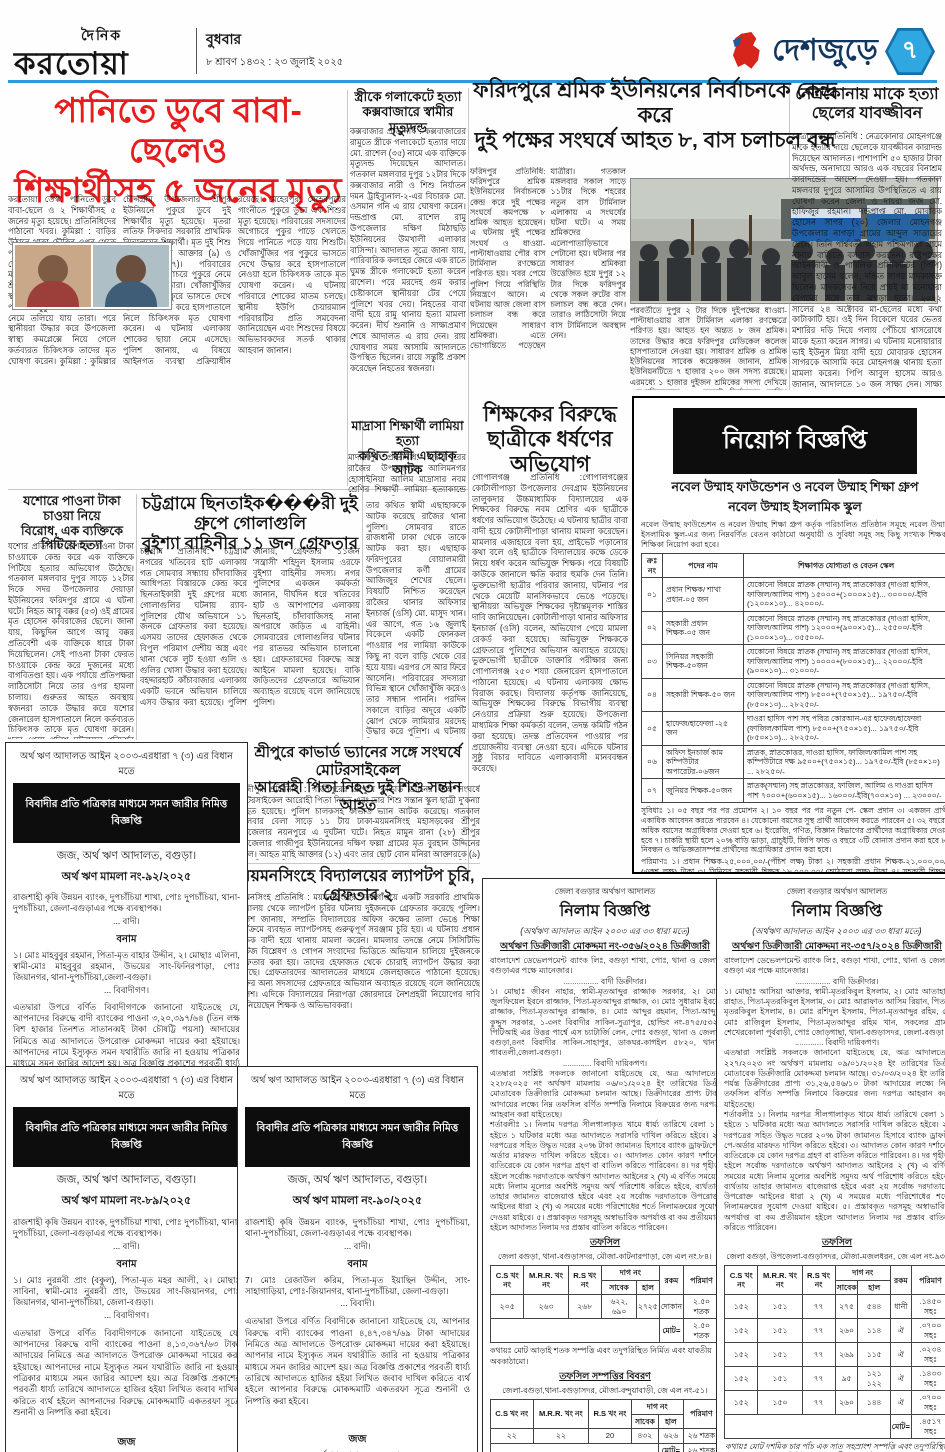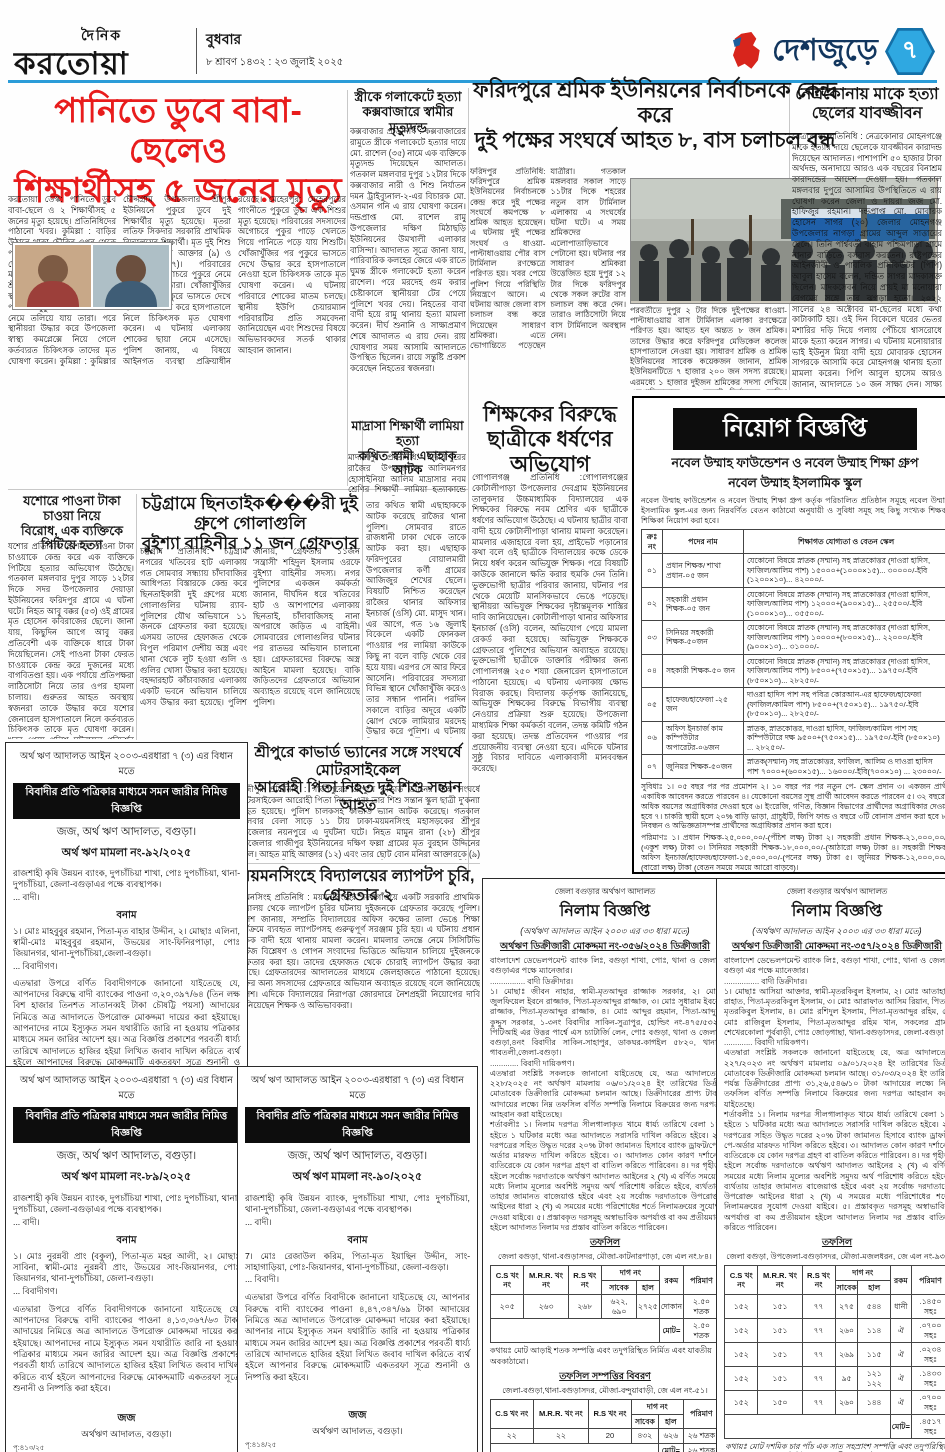--- a/index.html
+++ b/index.html
@@ -1,21 +1,21 @@
 <!DOCTYPE html>
 <html><head>
 <meta charset="utf-8">
 <style>
   html,body{margin:0;padding:0;background:#e9e9e9;}
   .page{position:relative;width:945px;height:1452px;background:#fefefe;margin:0 auto;
         font-family:"Liberation Sans","DejaVu Sans",sans-serif;color:#141414;overflow:hidden;}
   .abs{position:absolute;}
   .just{text-align:justify;text-justify:inter-word;}
   .ctr{text-align:center;}
-  .rt{text-align:left;}
+  .rt{text-align:center;}
   .ovh{overflow:hidden;}
   .hairV{position:absolute;width:1px;background:#c8c8c8;}
   .hairH{position:absolute;height:1px;background:#c8c8c8;}
 
   
   .mast-small{font-size:14px;font-weight:bold;letter-spacing:2px;}
   .mast-big{font-size:31px;font-weight:bold;letter-spacing:1px;line-height:1.0;}
   .date-week{font-size:14px;font-weight:bold;}
   .date-line{font-size:10px;margin-top:2px;}
   .section-name{font-size:30px;font-weight:bold;color:#12365e;}
@@ -32,21 +32,21 @@
   
   .ph-frame{border:1px solid #8a8a8a;background:#cfcabd;}
   .kid{flex:1;position:relative;overflow:hidden;}
   .kid .head{position:absolute;left:50%;top:10px;transform:translateX(-50%);width:30px;height:30px;border-radius:50%;}
   .kid .torso{position:absolute;left:50%;top:36px;transform:translateX(-50%);width:52px;height:34px;border-radius:24px 24px 0 0;}
 
   
   .nbox{position:absolute;border:1px solid #2a2a2a;background:#fff;padding:6px 7px;overflow:hidden;}
   .nbox2{border:2px solid #000;}
   .law-line{font-size:9.5px;}
-  .blackbar{background:#0d0d0d;color:#fff;font-weight:bold;padding:1px 2px;margin:4px 0;}
+  .blackbar{background:#0d0d0d;color:#fff;font-weight:bold;padding:13px 2px;margin:4px 0;}
   .court-line{font-size:11px;margin-top:3px;}
   .case-line{font-size:11px;font-weight:bold;margin-top:2px;}
   .sm9{font-size:8.6px;line-height:1.32;}
   .tag{font-size:8.6px;}
   .vs{font-weight:bold;font-size:10px;margin:2px 0;}
   .sig-c{margin-top:8px;}
   .ref{font-size:7px;color:#333;}
 
   
   table.dt{border-collapse:collapse;width:100%;margin:3px 0;}

